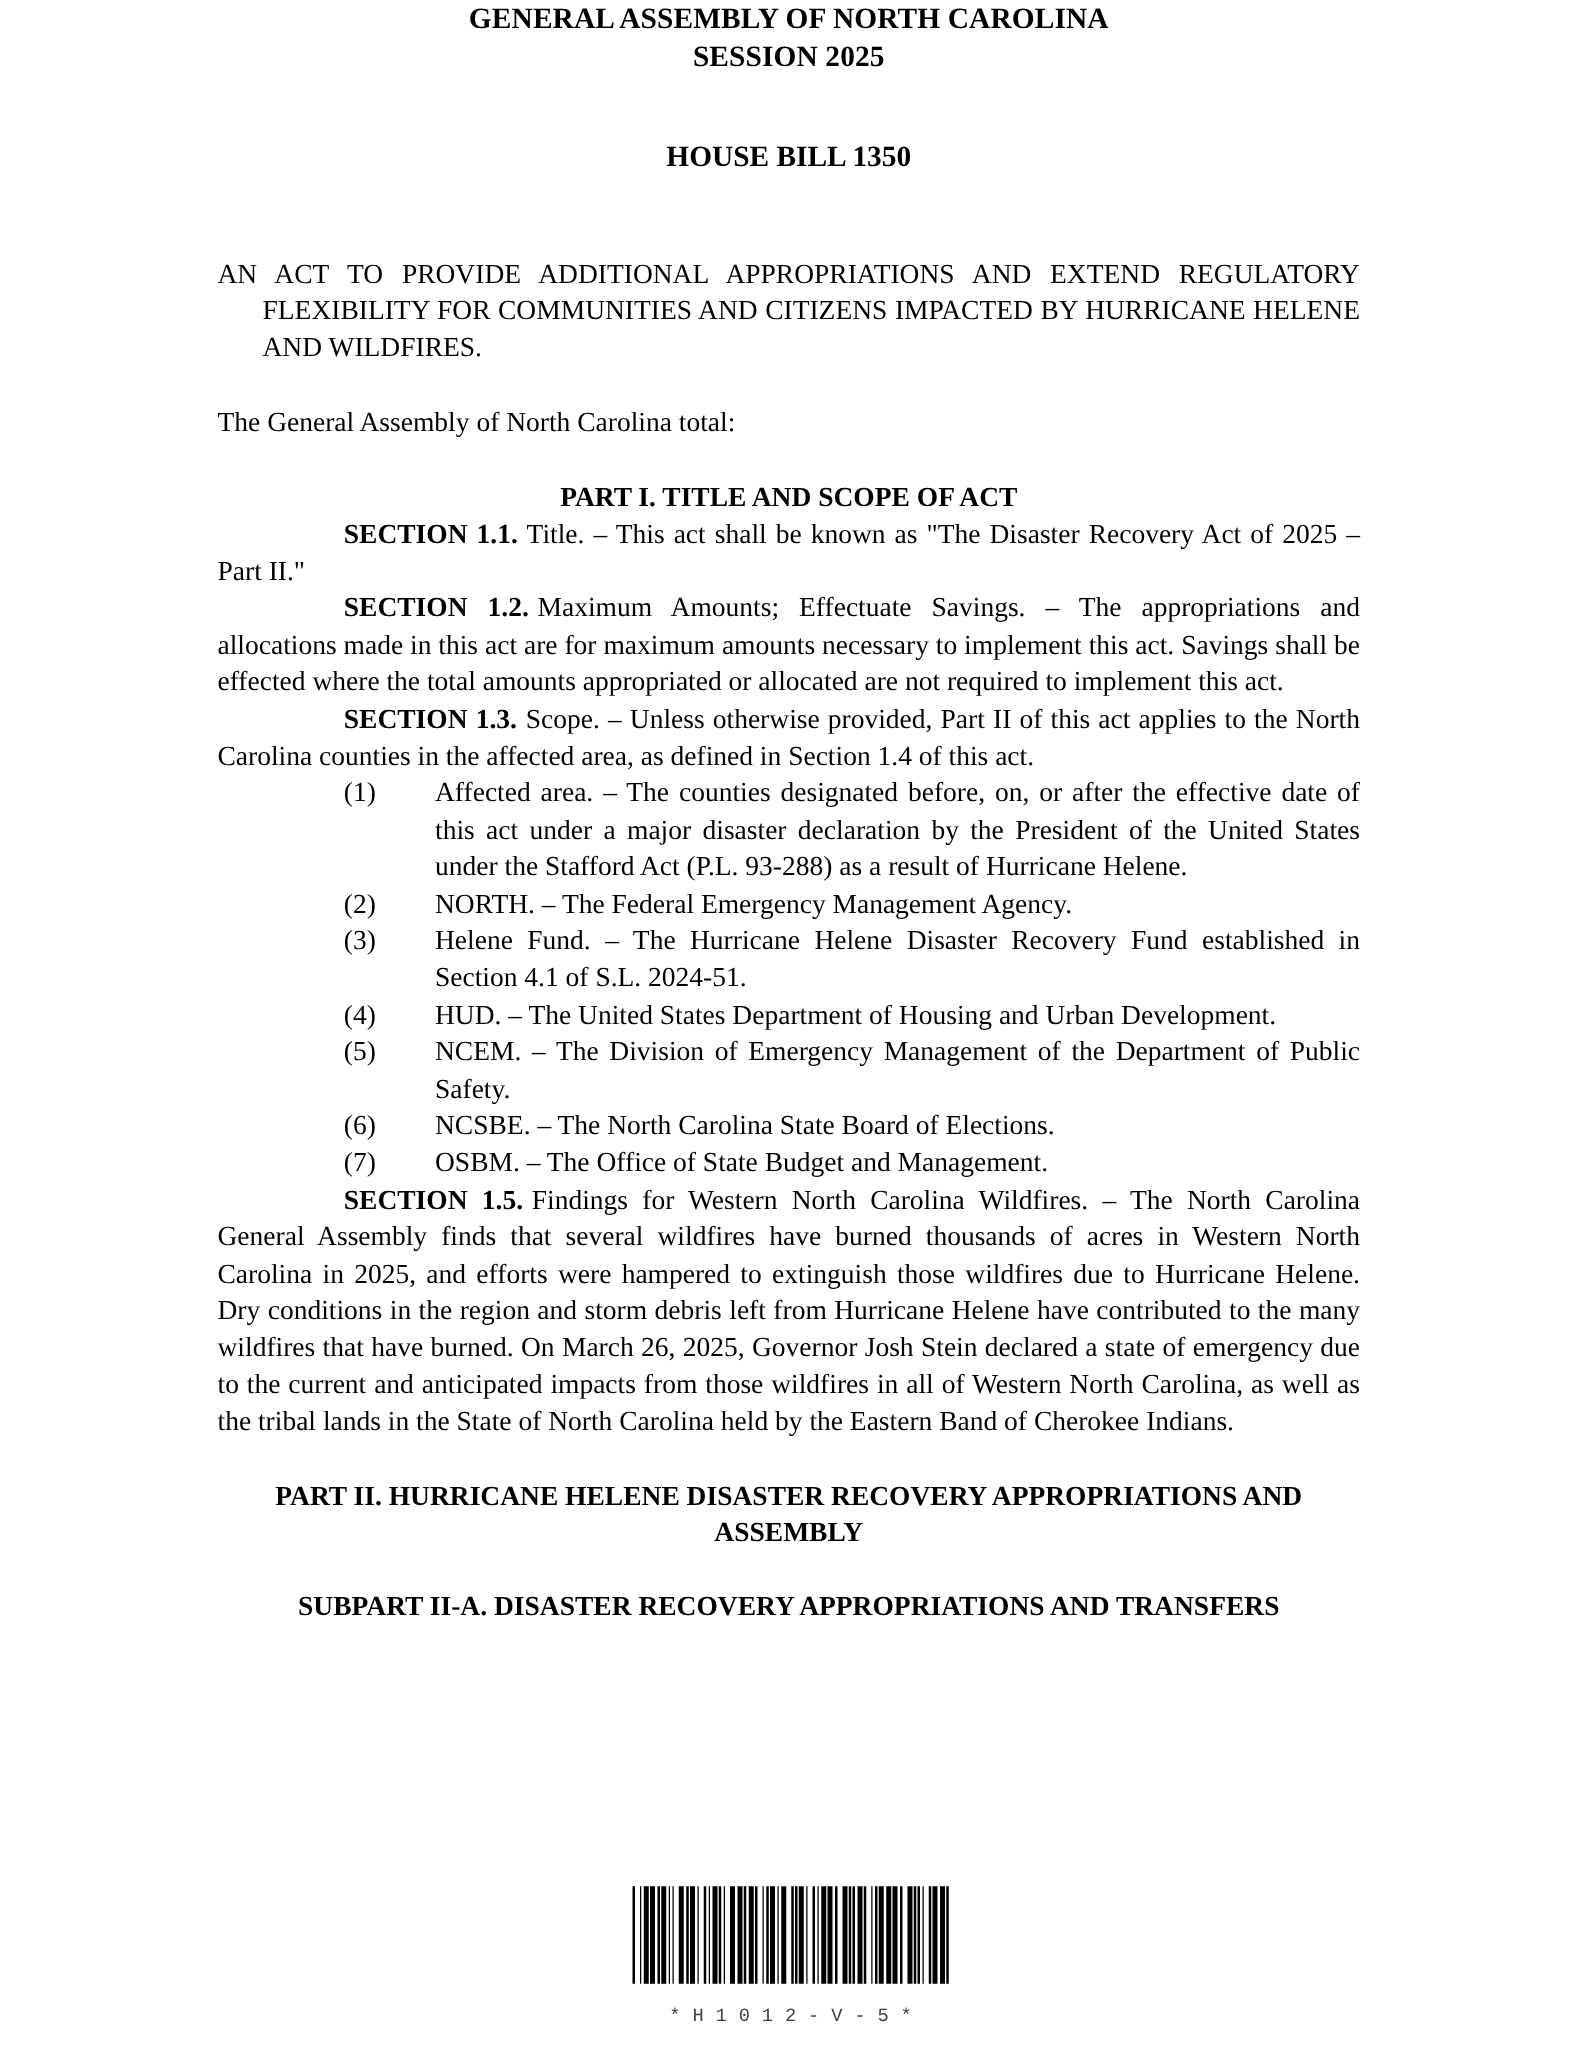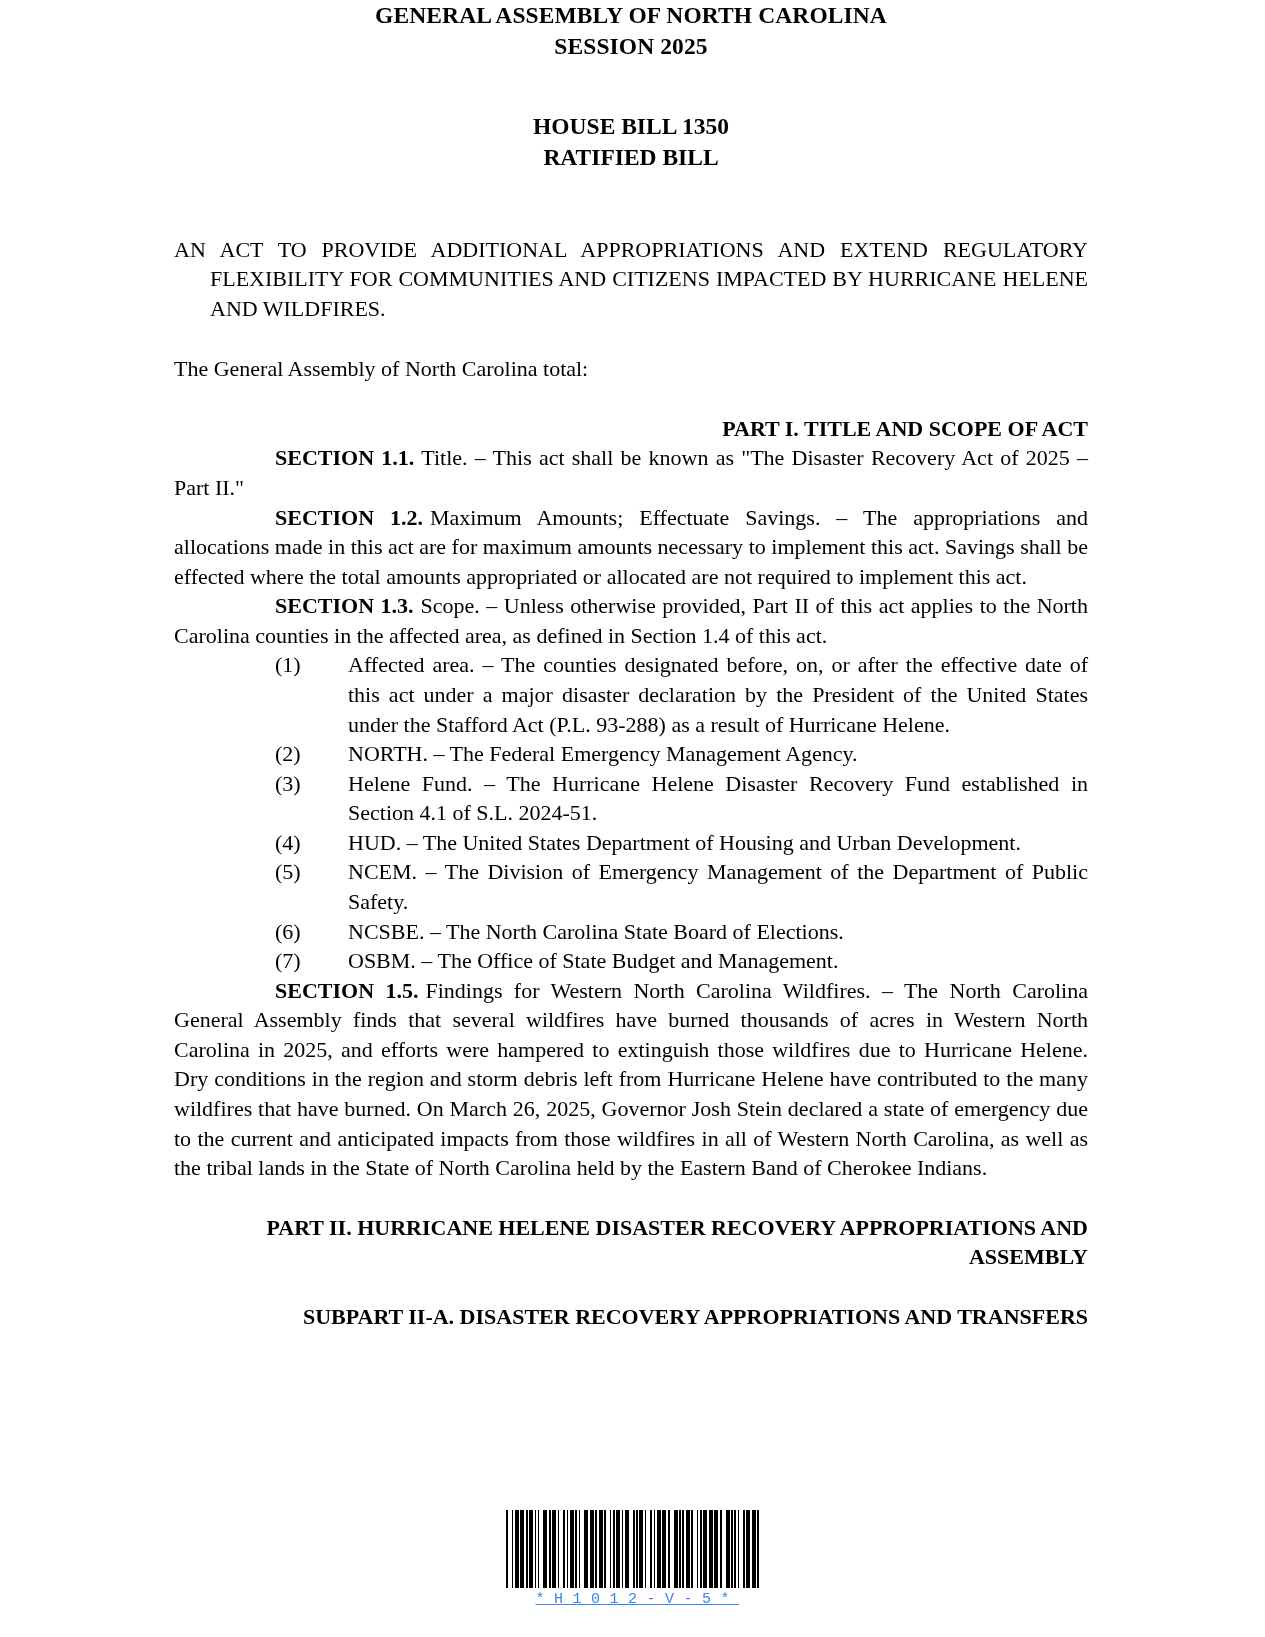--- a/index.html
+++ b/index.html
@@ -61,21 +61,21 @@
     font-size: 22px;
     line-height: 1.34;
   }
 
   
   .part-heading {
     font-weight: bold;
     font-size: 22px;
     line-height: 1.34;
     margin-top: 30px;
-    text-align: right;
+    text-align: center;
   }
 
   
   .body-par {
     font-size: 22px;
     line-height: 1.345;
     text-align: justify;
     text-align-last: left;
     text-indent: 101px;   
     margin: 0;
@@ -125,43 +125,41 @@
     white-space: nowrap;
   }
   .barcode i {
     display: inline-block;
     height: 78px;
     vertical-align: top;
     background: #000000;
   }
   .barcode i.w0 { background: transparent; }
   .barcode-label {
-    margin-top: 3px;
+    margin-top: 18px;
     font-family: "Liberation Mono", "DejaVu Sans Mono", monospace;
     font-size: 15px;
     letter-spacing: 9.5px;
     text-indent: 9.5px;
-    color: #3b82f6;
-    text-decoration: underline;
+    color: #404040;
   }
 </style>
 </head>
 <body>
 
 <div class="page">
   <div class="content">
 
     <div class="doc-header">
       <div class="line-assembly">GENERAL ASSEMBLY OF NORTH CAROLINA</div>
       <div class="line-session">SESSION 2025</div>
     </div>
 
     <div class="bill-block">
       <div>HOUSE BILL 1350</div>
-      <div>RATIFIED BILL</div>
     </div>
 
     <div class="act-title">AN ACT TO PROVIDE ADDITIONAL APPROPRIATIONS AND EXTEND REGULATORY FLEXIBILITY FOR COMMUNITIES AND CITIZENS IMPACTED BY HURRICANE HELENE AND WILDFIRES.</div>
 
     <div class="enacting">The General Assembly of North Carolina total:</div>
 
     <div class="part-heading">PART I. TITLE AND SCOPE OF ACT</div>
 
     <p class="body-par"><span class="sec-label">SECTION 1.1.</span><span class="sec-gap"></span><span>Title. – This act shall be known as "The Disaster Recovery Act of 2025 – Part II."</span></p>
 

